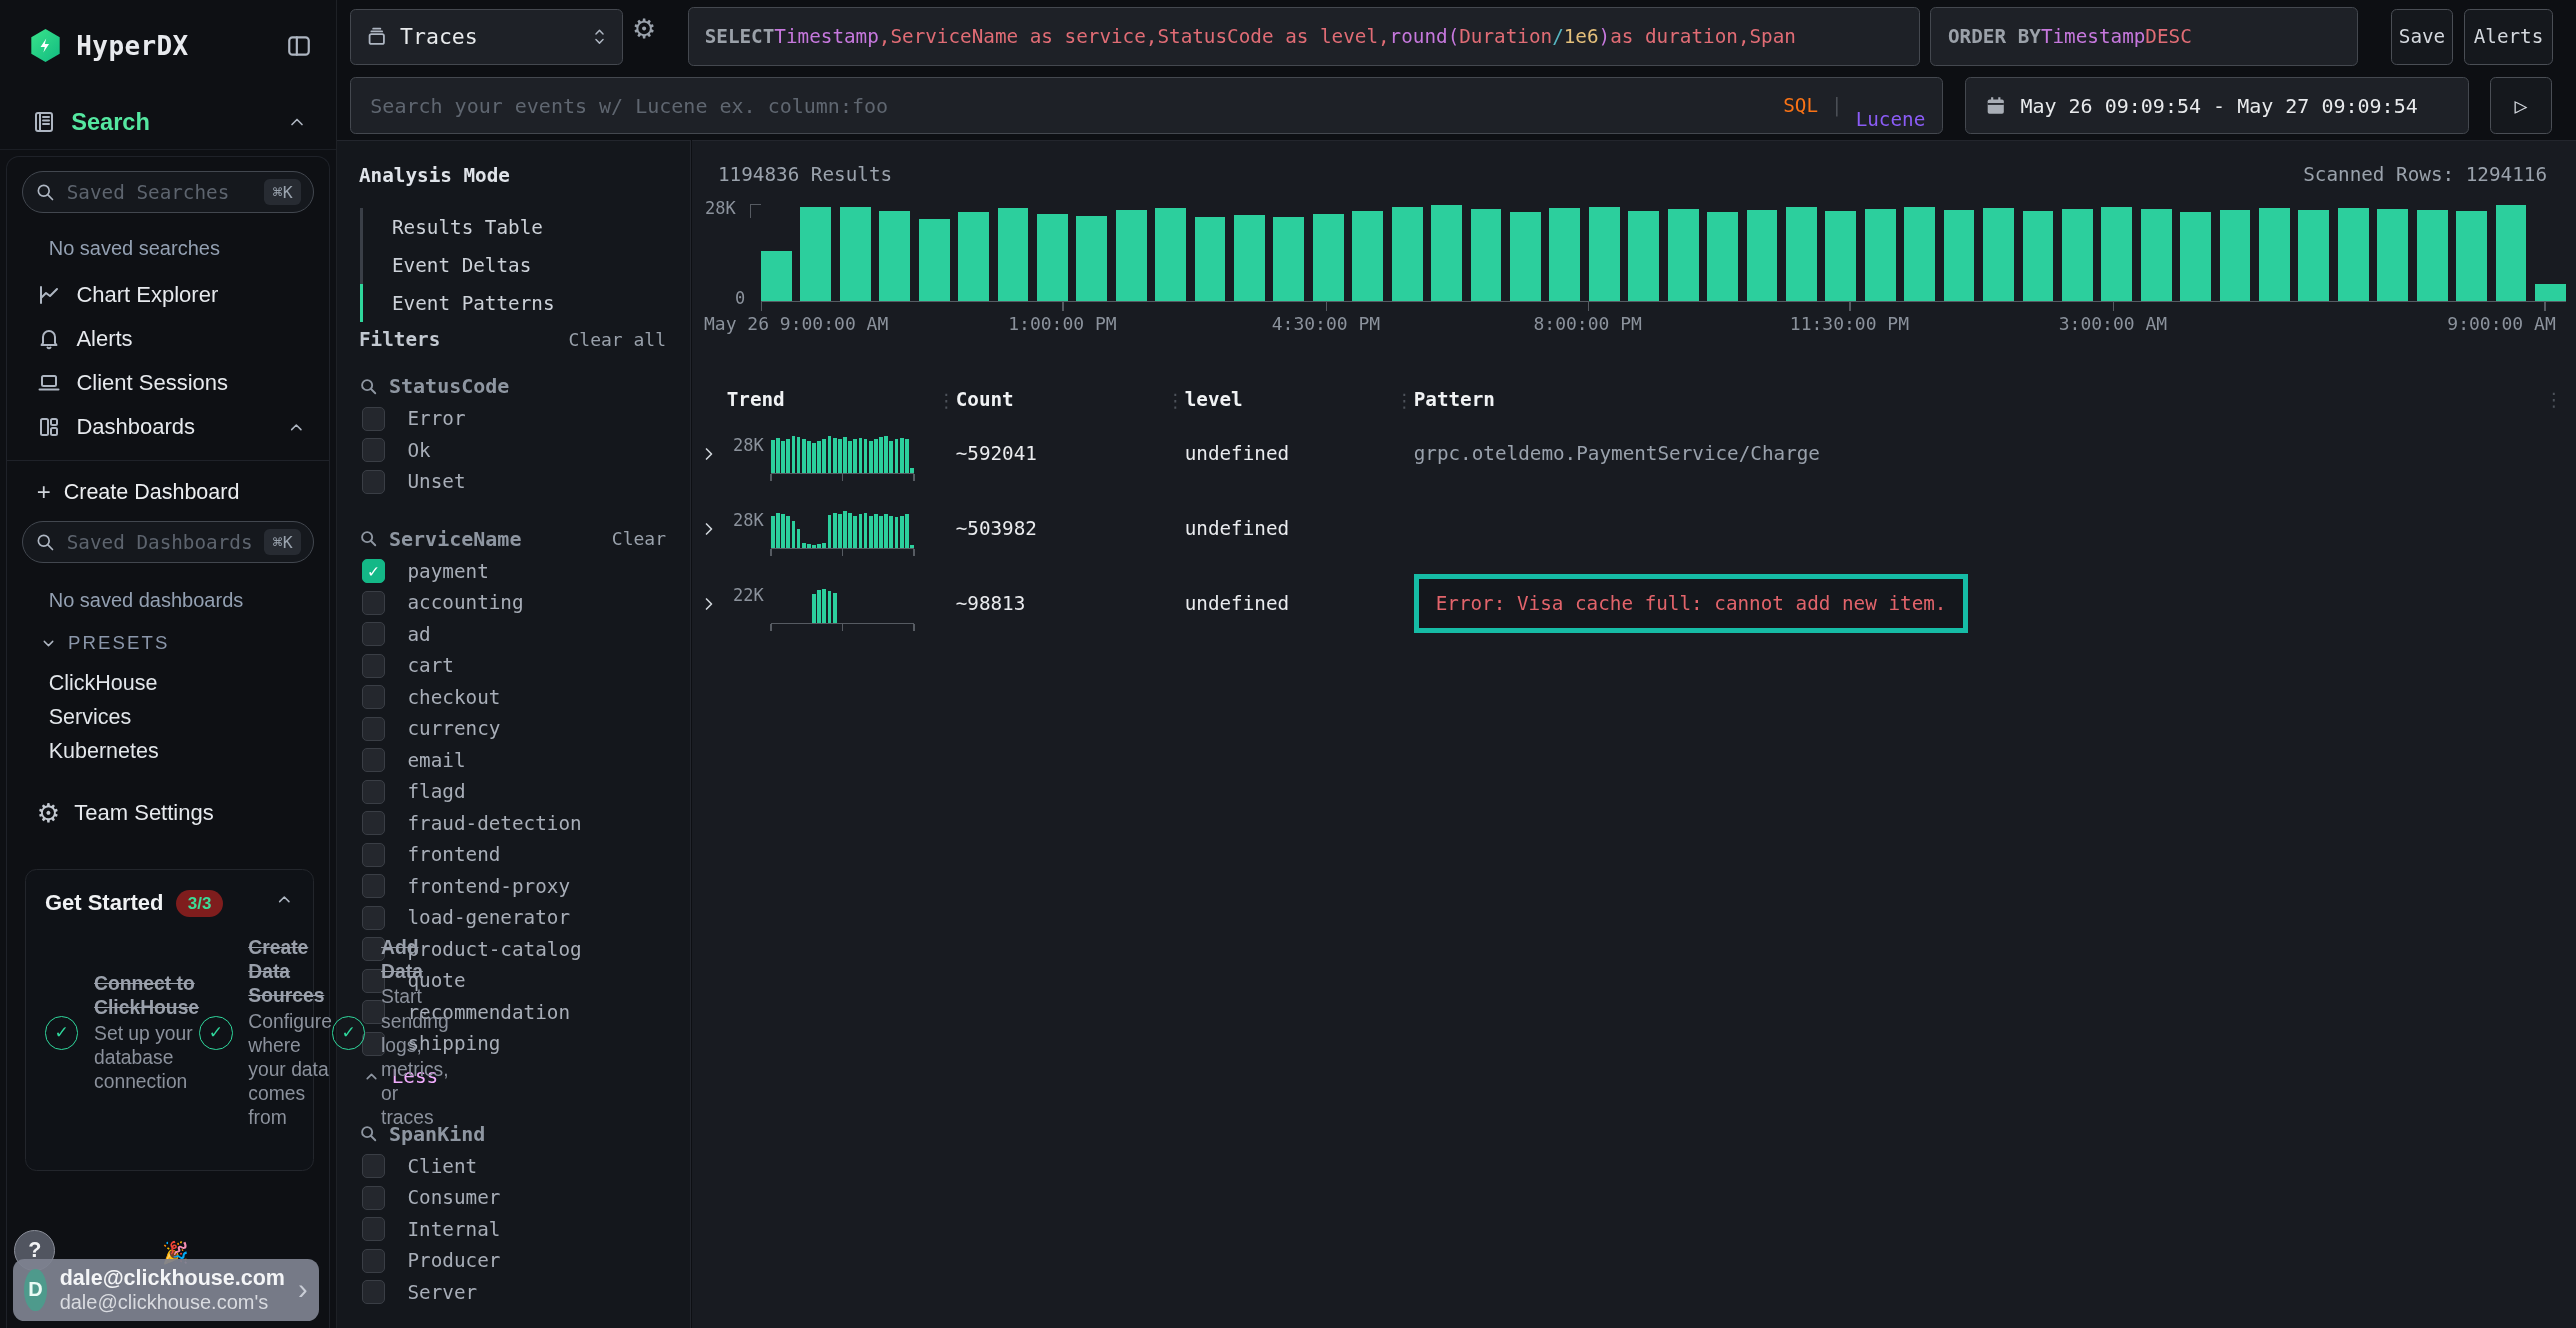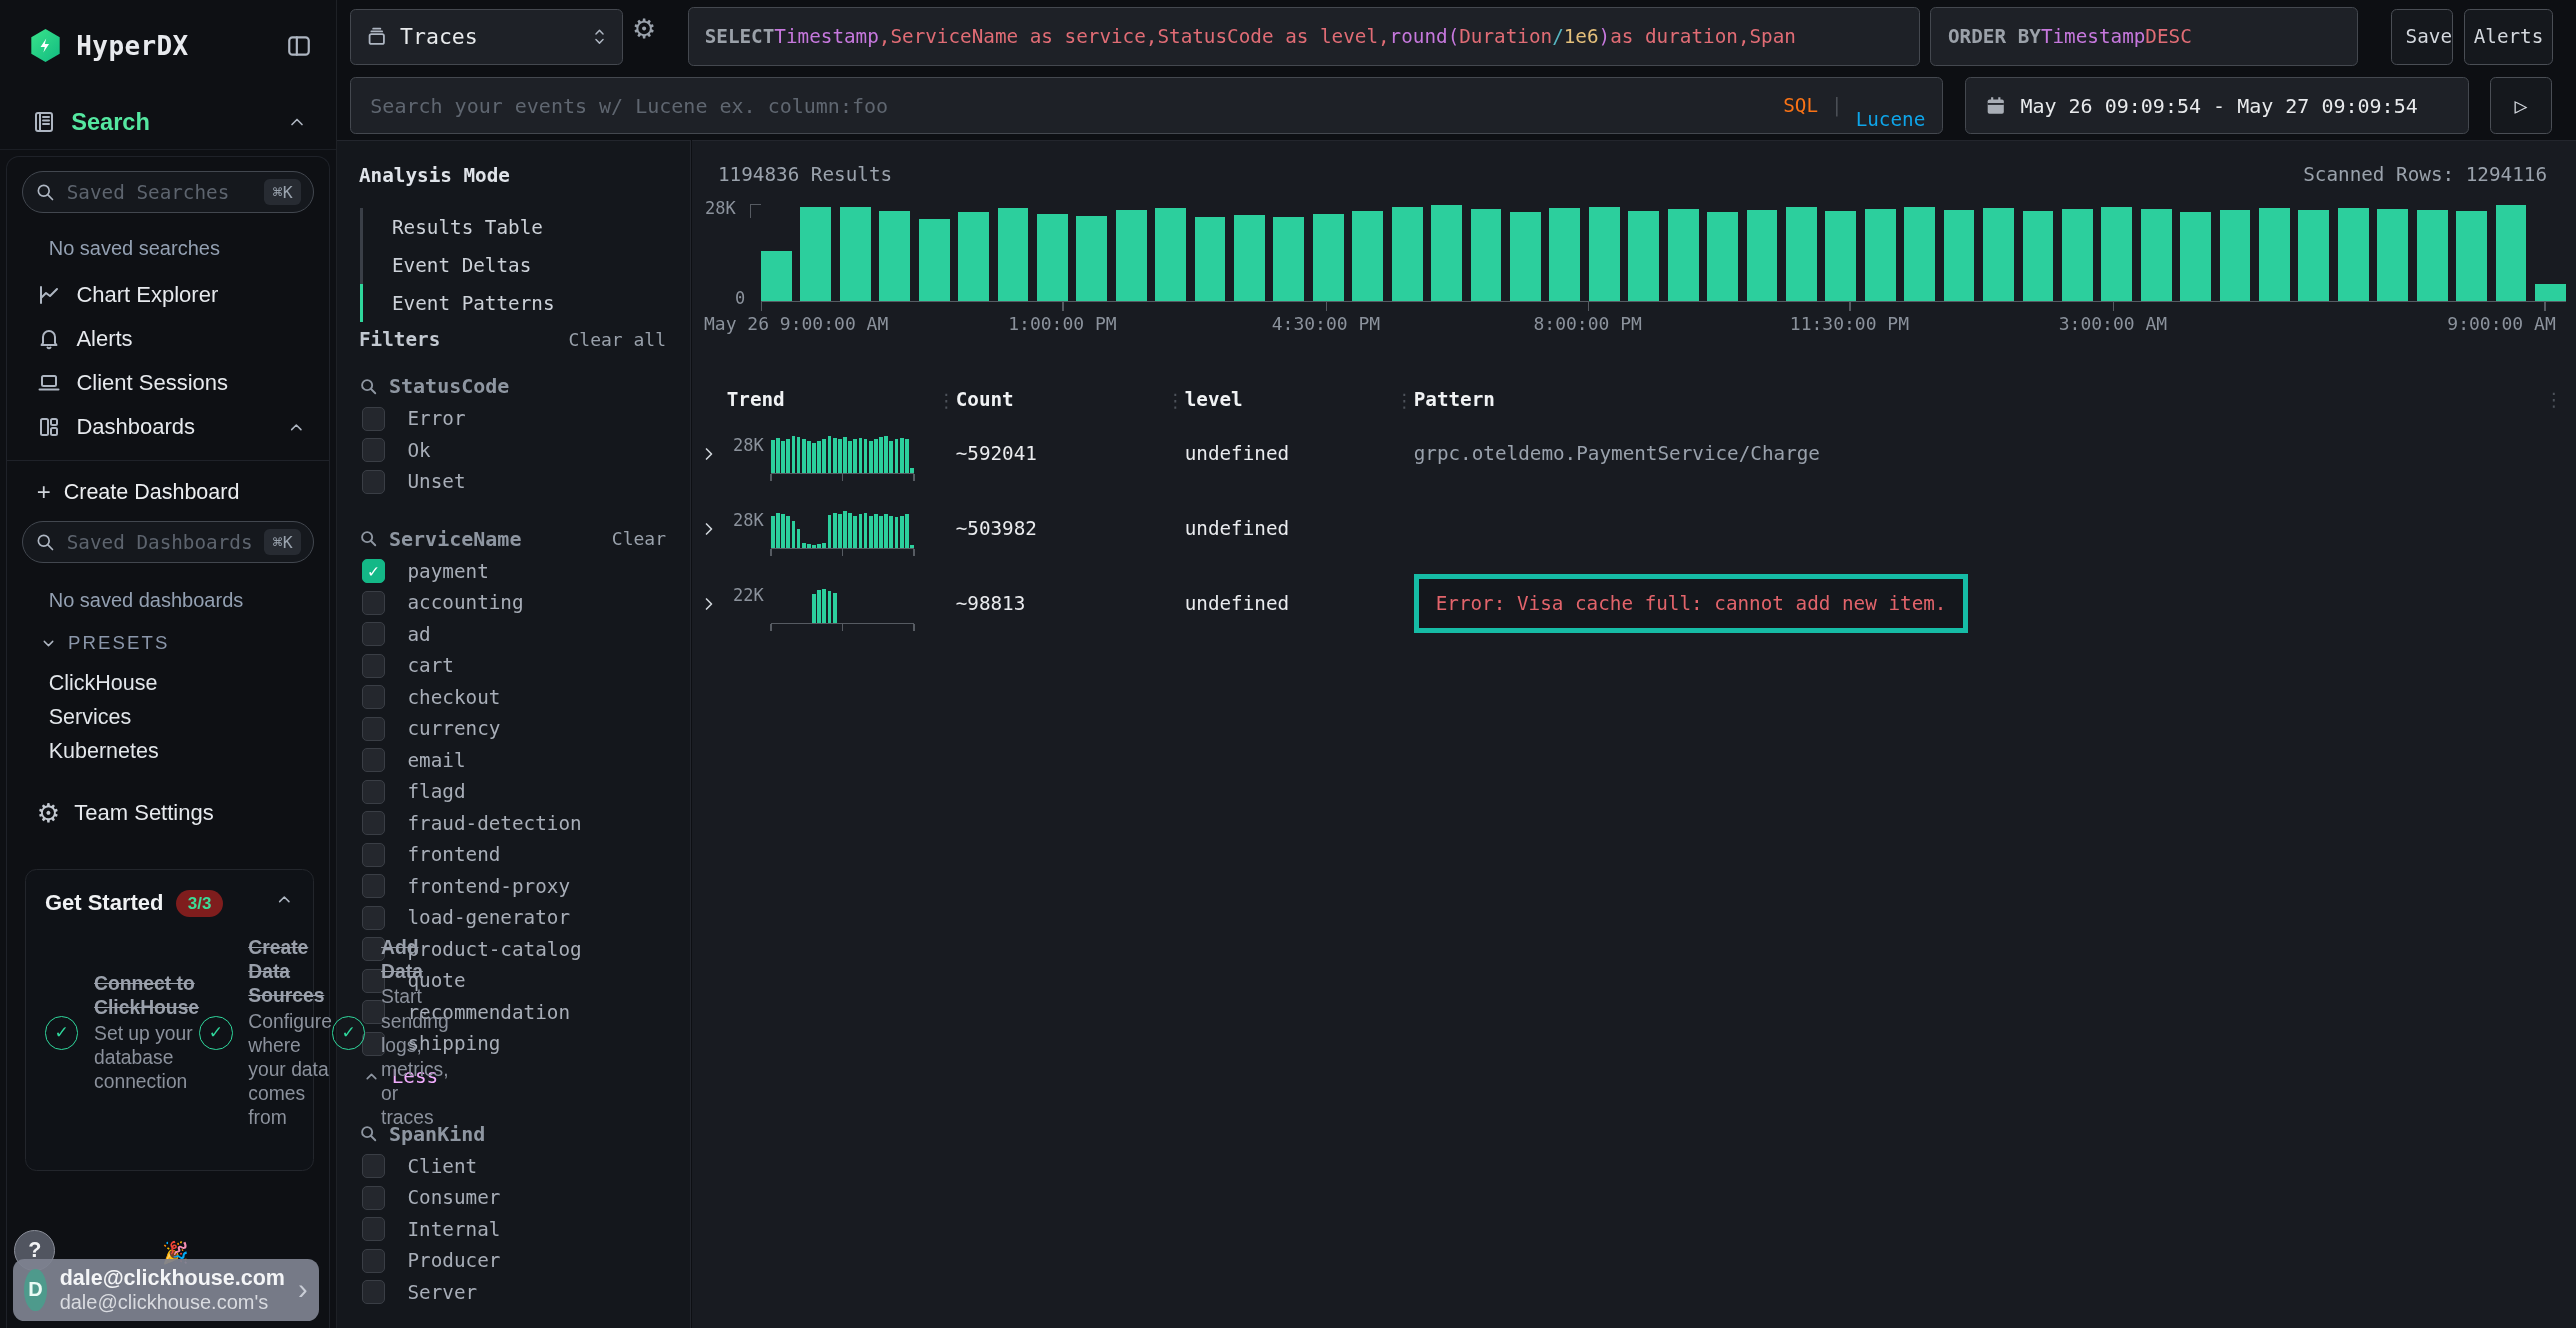--- a/index.html
+++ b/index.html
@@ -80,30 +80,30 @@
   .order-box{left:1594px;top:7.2px;width:428px;height:59px;padding:0 17px;white-space:nowrap;}
   .sqltext{font-size:19.3px;font-family:"DejaVu Sans Mono",monospace;}
   .tok-kw{color:#9ba1a9;font-weight:bold;}
   .tok-purple{color:#c678dd;}
   .tok-red{color:#e06c75;}
   .tok-cyan{color:#56b6c2;}
   .tok-yellow{color:#e5c07b;}
   .btn{position:absolute;background:#15181d;border:0.7px solid #4a4e55;border-radius:5.7px;display:flex;
        align-items:center;justify-content:center;font-size:19.3px;color:#d4d8de;
        font-family:"DejaVu Sans Mono",monospace;box-sizing:border-box;}
-  .save-btn{left:2055px;top:8.6px;width:62px;height:56px;justify-content:flex-end;}
+  .save-btn{left:2055px;top:8.6px;width:62px;height:56px;}
   .alerts-btn{left:2128px;top:8.6px;width:89px;height:56px;}
   .lucene-box{left:14.3px;top:77px;width:1593px;height:57px;padding:0 17px;}
   .lucene-box input{flex:1;background:transparent;border:none;color:#c7ccd3;font-size:20px;
                     font-family:"DejaVu Sans Mono",monospace;}
   .lucene-box input::placeholder{color:#5f6670;}
   .lang{display:flex;align-items:center;gap:13px;font-size:19.3px;font-family:"DejaVu Sans Mono",monospace;}
   .lang .sql{color:#f97316;}
   .lang .sep{color:#4a4e55;}
-  .lang .lucene{color:#0ea5e9;margin-top:28px;}
+  .lang .lucene{color:#8b5cf6;margin-top:28px;}
   .date-box{left:1629px;top:77px;width:504px;height:57px;padding:0 18.6px;gap:14.3px;}
   .date-text{font-size:20px;color:#e8eaec;font-family:"DejaVu Sans Mono",monospace;}
   .run-btn{left:2154px;top:77px;width:62px;height:57px;font-size:21.5px;}
 
   
   .fpanel{position:absolute;left:336px;top:140px;width:355px;height:1188px;background:#14171c;
           border-top:0.7px solid #23262d;border-right:0.7px solid #23262d;box-sizing:border-box;overflow:hidden;}
   .amode-title{position:absolute;top:23px;left:23px;font-size:19.3px;font-weight:bold;color:#dfe3e9;
                font-family:"DejaVu Sans Mono",monospace;}
   .amode-rail{position:absolute;left:24px;top:67px;width:2.9px;height:114px;background:#3a3f47;}

